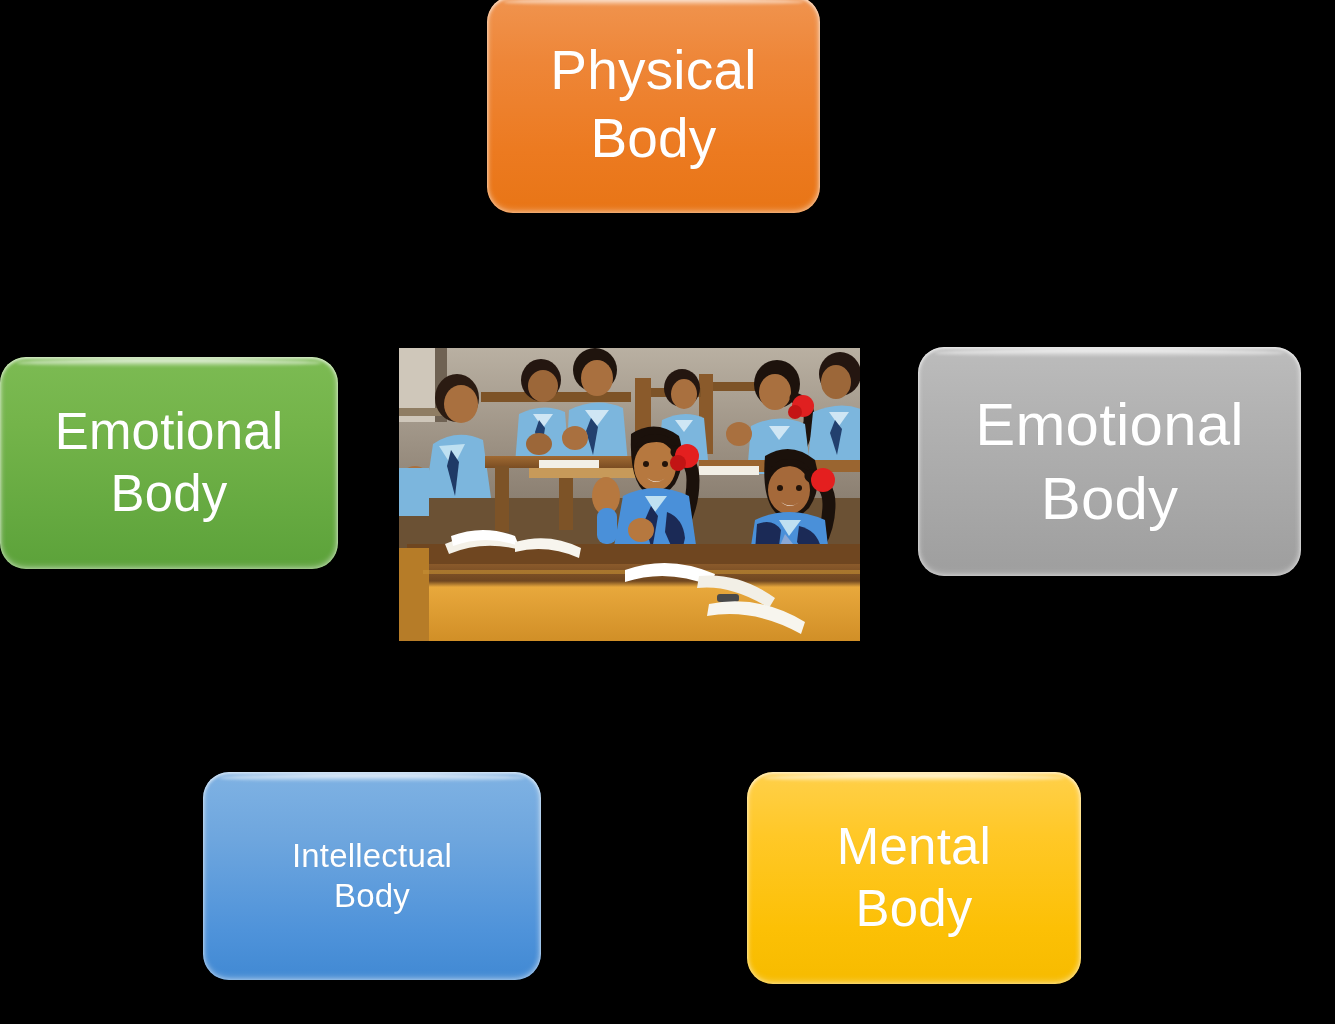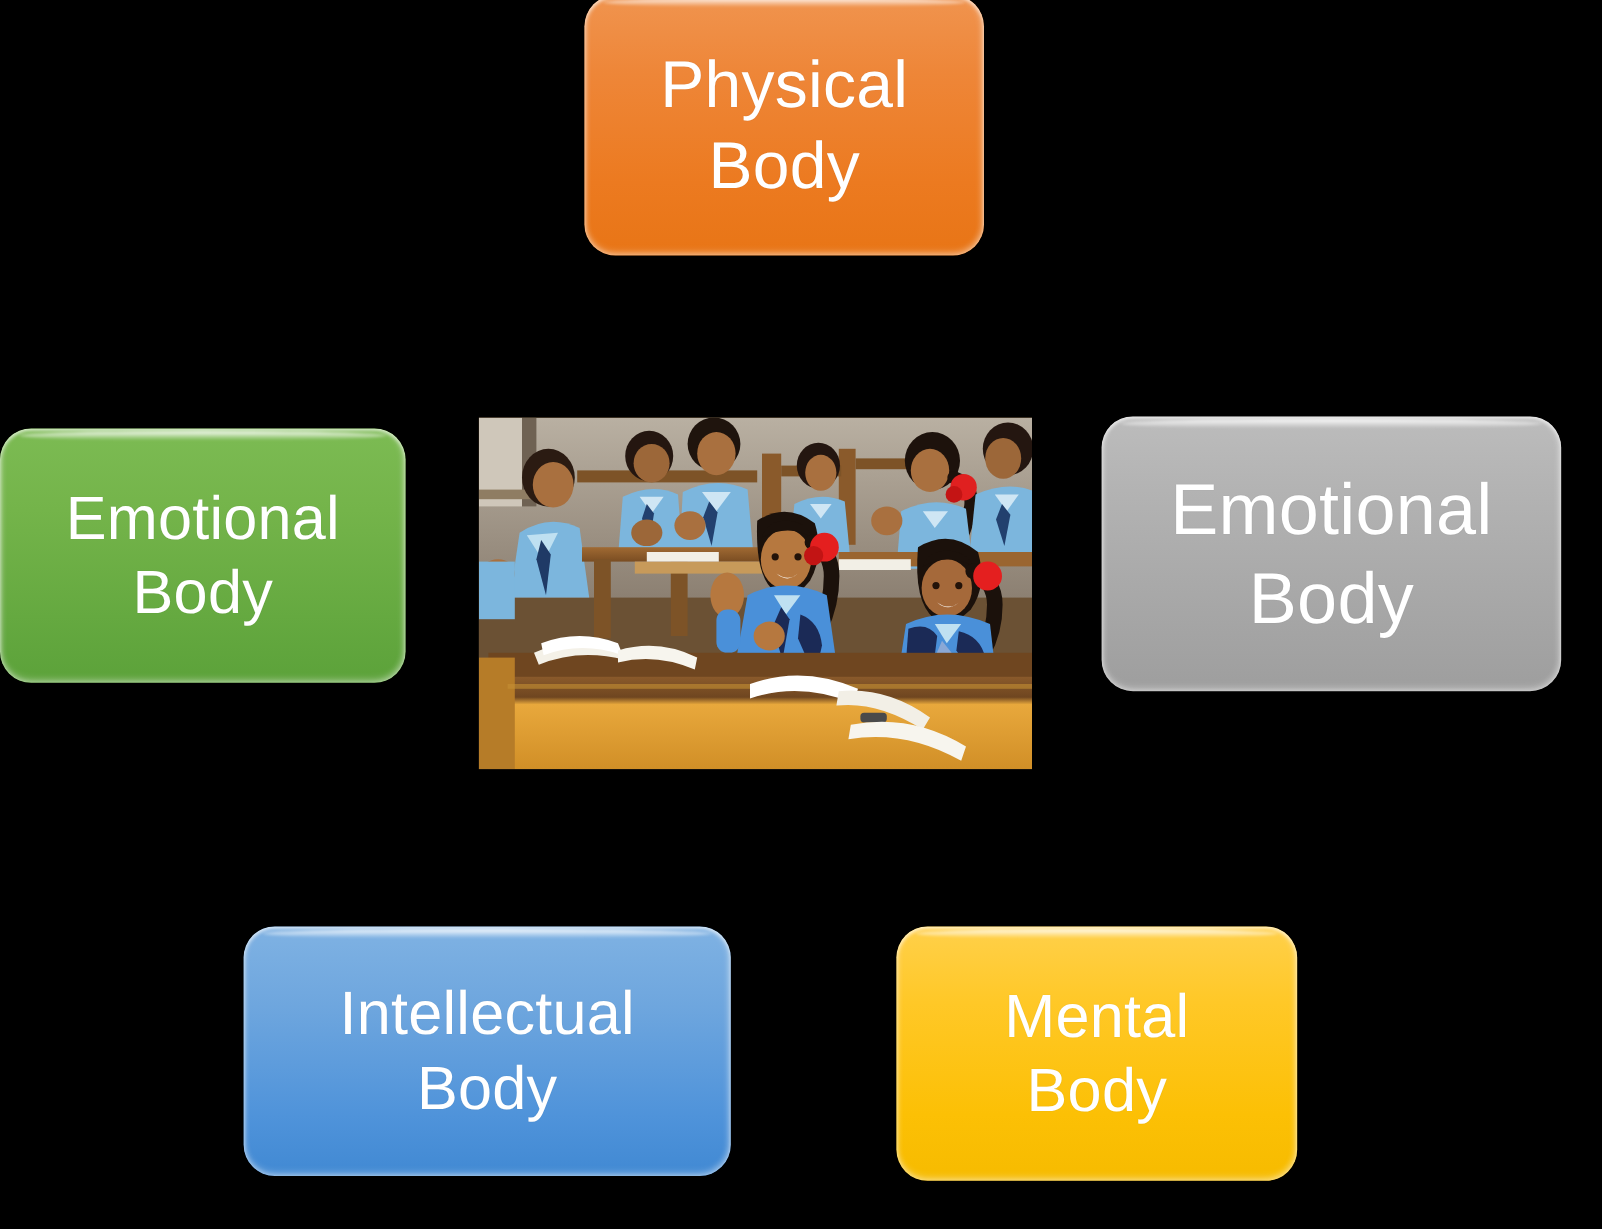--- a/index.html
+++ b/index.html
@@ -84,22 +84,22 @@
     background: linear-gradient(to bottom, #7cbb53 0%, #74b44a 32%, #65a940 74%, #5ca23a 100%);
   }
   #node-emotional {
     left: 918px;  top: 347px;
     width: 383px; height: 229px;
     font-size: 60px;
     background: linear-gradient(to bottom, #bcbcbc 0%, #b2b2b2 30%, #a6a6a6 72%, #9e9e9e 100%);
   }
   #node-intellectual {
     left: 203px;  top: 772px;
-    width: 406px; height: 208px;
-    font-size: 51px;
+    width: 338px; height: 208px;
+    font-size: 33px;
     background: linear-gradient(to bottom, #7fb2e3 0%, #6ea6de 32%, #4f93da 76%, #4189d3 100%);
   }
   #node-mental {
     left: 747px;  top: 772px;
     width: 334px; height: 212px;
     font-size: 51px;
     background: linear-gradient(to bottom, #ffd04a 0%, #ffc827 30%, #fcc005 74%, #f6bb00 100%);
   }
 
   

